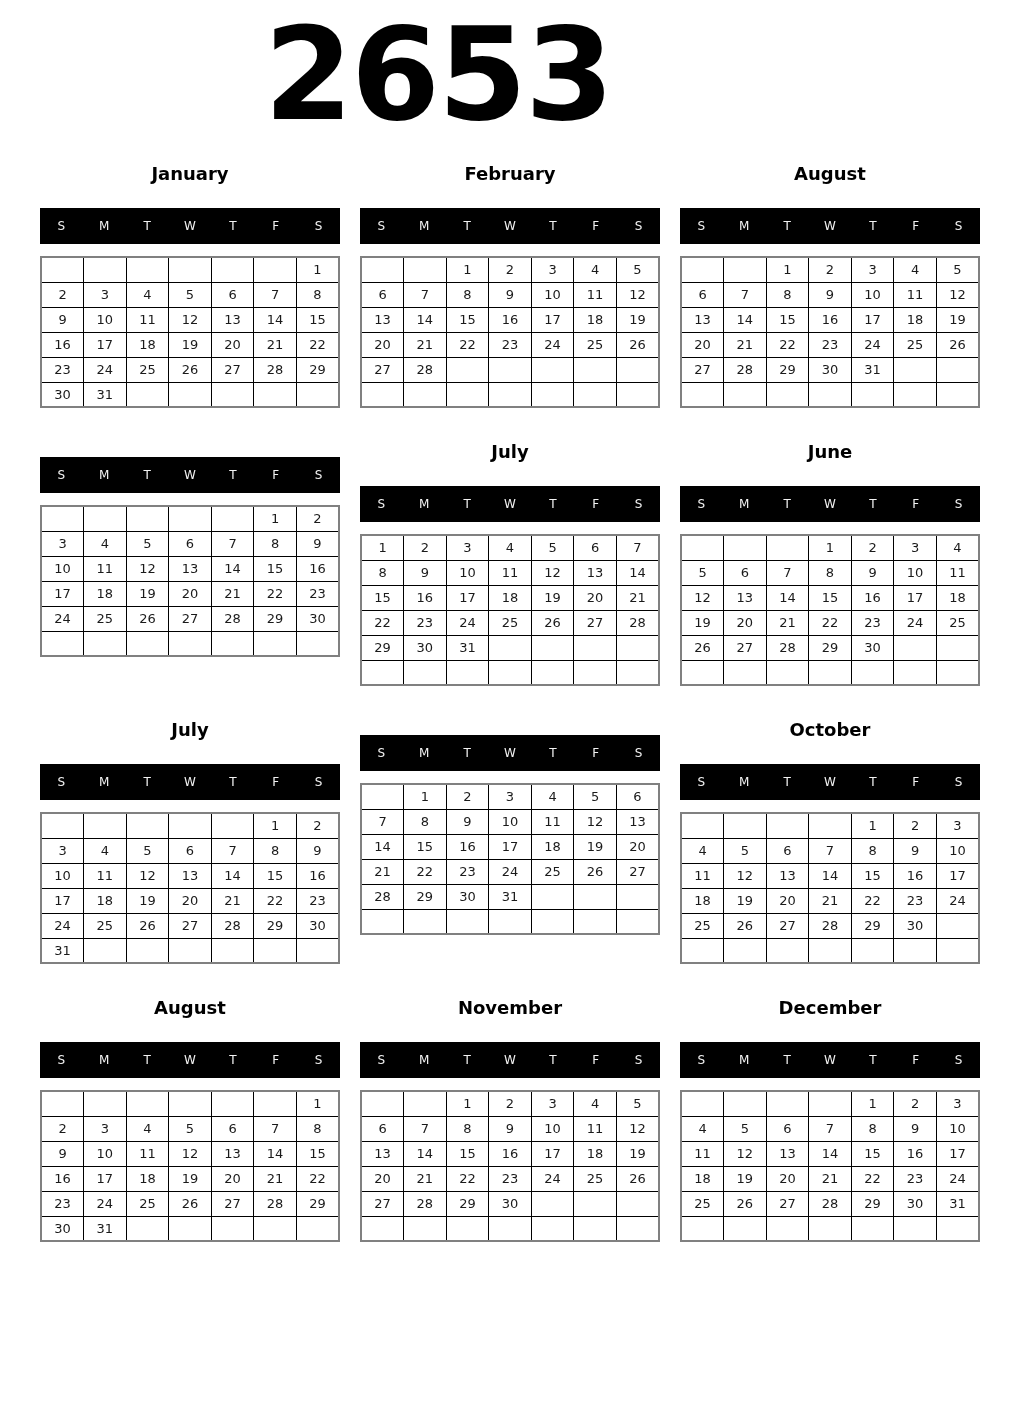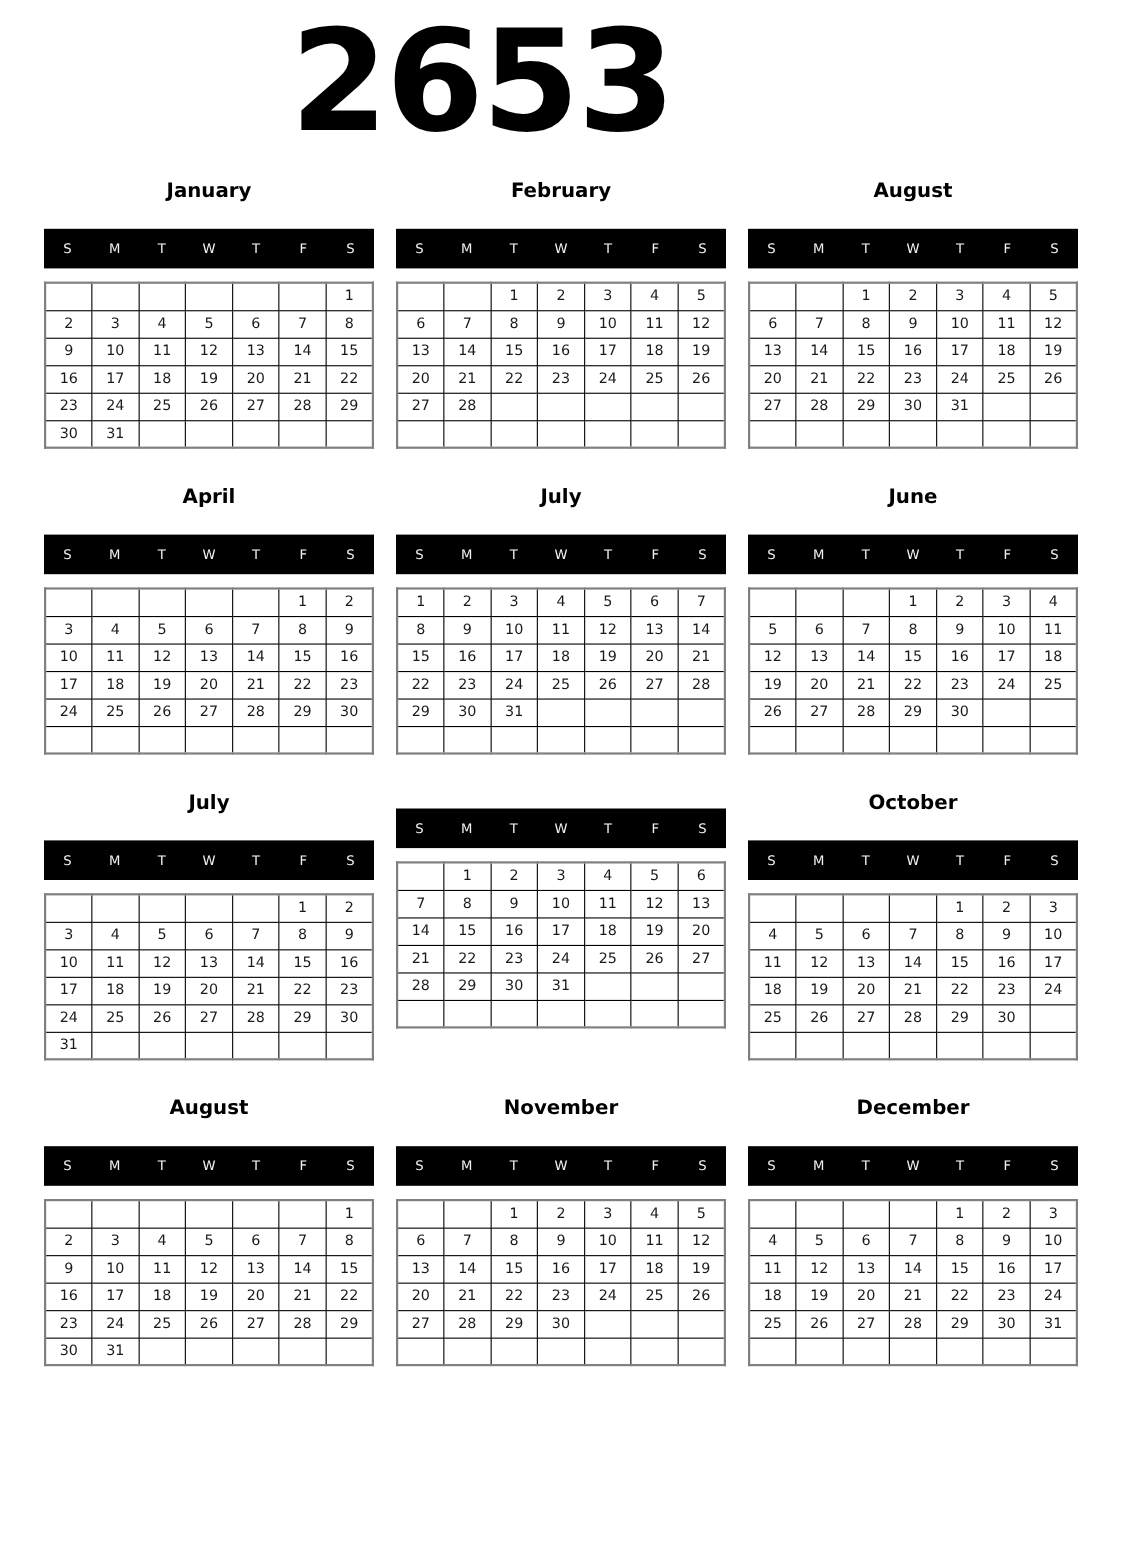--- a/index.html
+++ b/index.html
@@ -278,21 +278,20 @@
               <td></td>
               <td></td>
               <td></td>
               <td></td>
             </tr>
           </tbody>
         </table>
   </section>
 
   <section class="month">
-    <h2 class="month-title">April</h2>
     <div class="day-header">
           <span class="day-letter">S</span>
           <span class="day-letter">M</span>
           <span class="day-letter">T</span>
           <span class="day-letter">W</span>
           <span class="day-letter">T</span>
           <span class="day-letter">F</span>
           <span class="day-letter">S</span>
         </div>
     <table class="month-table">

